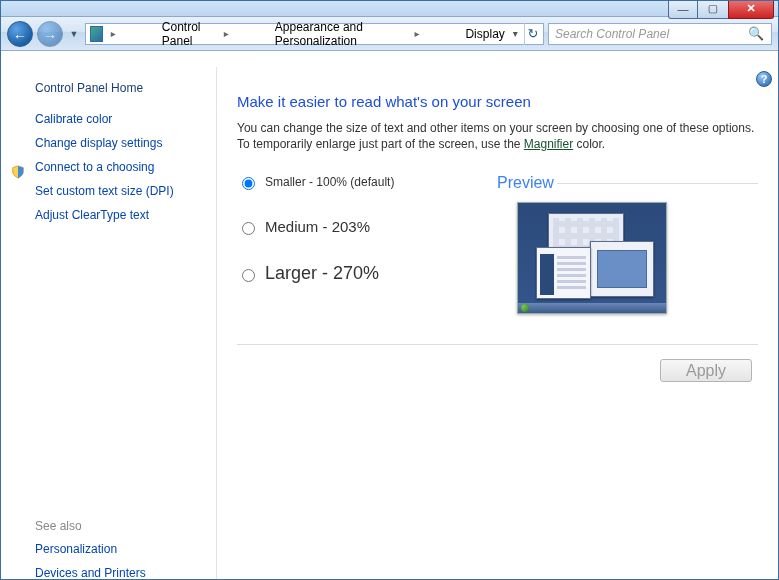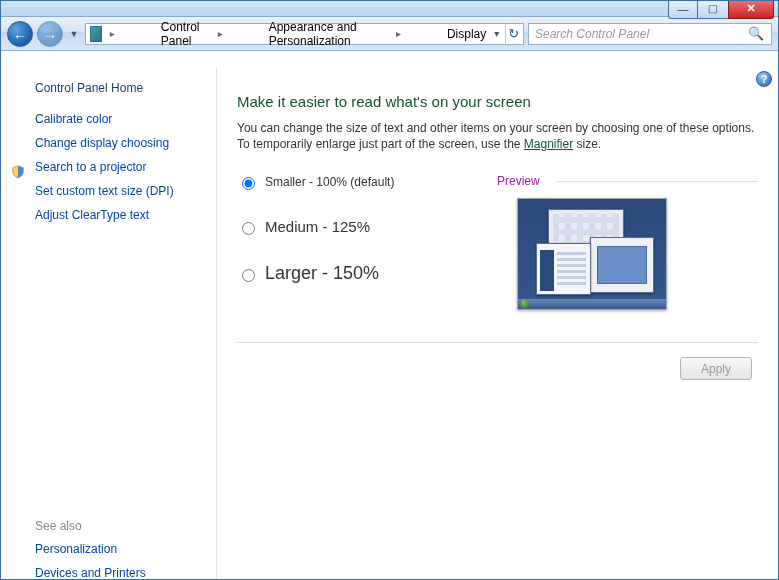--- a/index.html
+++ b/index.html
@@ -87,21 +87,21 @@
   .crumb { padding:0 2px;margin-left:40px; }
   .chev { color:#666; padding:0 4px; font-size:10px;}
   .addrspacer{flex:1;}
   .addr-dd{ color:#555; padding:0 6px; font-size:10px;}
   .refresh {
     width:22px; height:22px; border-left:1px solid #b8cde4;
     display:flex;align-items:center;justify-content:center;
     color:#2a5a8f; font-size:13px;
   }
   .searchbar{
-    width:244px; height:22px; background:#fff; border:1px solid #8faed0;
+    width:224px; height:22px; background:#fff; border:1px solid #8faed0;
     display:flex; align-items:center; justify-content:space-between;
     padding:0 6px; color:#999; font-style:italic;
   }
   .searchbar .mag{ color:#2a6aa8; font-style:normal; font-size:13px;}
   
   .cpbody{ display:flex; height: calc(580px - 16px - 34px - 2px); margin-top: 16px; }
   .sidebar{
     width:215px;
     background:#fff;
     padding:14px 14px 10px 12px;
@@ -125,34 +125,34 @@
   }
   .helpbtn{
     position:absolute; top:4px; right:6px;
     width:16px;height:16px;border-radius:50%;
     background:radial-gradient(circle at 35% 30%, #9cf, #1b5fa6);
     color:#fff; font-size:11px; font-weight:bold;
     display:flex;align-items:center;justify-content:center;
     border:1px solid #2a5a8f;
   }
   h1.maintitle{
-    color:#14532d; font-weight:400; font-size:15px; margin:14px 0 10px 0;
+    color:#1d4ed8; font-weight:400; font-size:15px; margin:14px 0 10px 0;
   }
   .desc{ color:#333; line-height:1.35; margin-bottom:22px;}
   .desc a{ color:#14532d; text-decoration:underline; cursor:pointer;}
   .options-row{ display:flex;justify-content:space-between; }
   .options{ width:260px;}
   .opt{ display:flex; align-items:center; margin-bottom:28px;}
   .opt input{ margin-right:10px;}
   .opt-label{ color:#333;}
   .opt-label.sm{ font-size:12px;}
   .opt-label.md{ font-size:15px;}
   .opt-label.lg{ font-size:18px;}
   .preview-area{ flex:1;}
-  .preview-title{ font-size:12px; color:#a21caf; margin-bottom:10px; padding-right:10px; position:relative;}
+  .preview-title{ font-size:16px; color:#3b82f6; margin-bottom:10px; padding-right:10px; position:relative;}
   .preview-title::after{
     content:""; position:absolute; left:60px; right:0; top:50%; height:1px; background:#ddd;
   }
   .preview-box{
     width:150px;height:112px; margin:8px auto 0 20px;
     border:1px solid #9aa;
     background:linear-gradient(#2b4a7a,#35568c);
     position:relative;
     box-shadow:0 1px 3px rgba(0,0,0,.3);
   }
@@ -165,25 +165,25 @@
     repeating-linear-gradient(90deg,#c5cde0 0 6px,transparent 6px 12px);
     opacity:.5;}
   .win-prev.w2{left:18px;top:44px;width:55px;height:52px;background:#f4f6fb;}
   .win-prev.w2::before{content:"";position:absolute;left:3px;top:6px;width:14px;bottom:3px;background:#2b4a7a;}
   .win-prev.w2::after{content:"";position:absolute;left:20px;top:8px;right:4px;height:3px;background:#c5cde0;box-shadow:0 6px 0 #c5cde0,0 12px 0 #c5cde0,0 18px 0 #c5cde0,0 24px 0 #c5cde0,0 30px 0 #c5cde0;}
   .win-prev.w3{left:72px;top:38px;width:64px;height:56px;background:#eef1f8;}
   .win-prev.w3::before{content:"";position:absolute;left:6px;top:8px;right:6px;bottom:8px;background:#6a8fc7;border:1px solid #4a6b96;}
   hr.sep{border:none;border-top:1px solid #ddd;margin:30px 0 14px 0;}
   .apply-row{ display:flex; justify-content:flex-end; padding-right:6px;}
   .apply-btn{
-    width:72px;height:23px;
+    width:92px;height:23px;
     border:1px solid #b4b4b4;
     background:linear-gradient(#f7f7f7,#e5e5e5);
     color:#9a9a9a;
-    font-size:12px;
+    font-size:16px;
     border-radius:3px;
     display:flex;align-items:center;justify-content:center;
   }
 </style>
 </head>
 <body>
 
 <div class="titlebar">
   <div class="winbuttons">
     <div class="winbtn min">—</div>
@@ -223,52 +223,52 @@
 
 
     <span class="shield" style="top:98px">
       <svg viewBox="0 0 16 16">
           <path d="M8 1 L14 3 V8 C14 12 8 15 8 15 C8 15 2 12 2 8 V3 Z" fill="#ffd24a" stroke="#c07800" stroke-width=".7"></path>
           <path d="M8 1 L14 3 V8 C14 12 8 15 8 15 Z" fill="#3a8edb"></path>
         </svg>
     </span>
     <a>Calibrate color</a>
 
-    <a>Change display choosing</a>
-    <a>Search to a projector</a>
+    <a>Change display settings</a>
+    <a>Connect to a choosing</a>
     <a>Set custom text size (DPI)</a>
     <a>Adjust ClearType text</a>
 
     <div class="seealso">See also</div>
     <a>Personalization</a>
     <a>Devices and Printers</a>
   </div>
 
   <div class="content">
     <div class="helpbtn">?</div>
 
     <h1 class="maintitle">Make it easier to read what's on your screen</h1>
 
     <div class="desc">
-      <span>You can change the size of text and other items on your screen by choosing one of these options. To temporarily enlarge just part of the screen, use the </span><a>Magnifier</a><span> size.</span>
+      <span>You can change the size of text and other items on your screen by choosing one of these options. To temporarily enlarge just part of the screen, use the </span><a>Magnifier</a><span> color.</span>
     </div>
 
     <div class="options-row">
       <div class="options">
         <label class="opt">
           <input type="radio" name="sz" checked="" style="">
           <span class="opt-label sm">Smaller - 100% (default)</span>
         </label>
         <label class="opt">
           <input type="radio" name="sz" style="">
-          <span class="opt-label md">Medium - 125%</span>
+          <span class="opt-label md">Medium - 203%</span>
         </label>
         <label class="opt">
           <input type="radio" name="sz" style="">
-          <span class="opt-label lg">Larger - 150%</span>
+          <span class="opt-label lg">Larger - 270%</span>
         </label>
       </div>
 
       <div class="preview-area">
         <div class="preview-title">Preview</div>
         <div class="preview-box">
           <div class="win-prev w1"></div>
           <div class="win-prev w3"></div>
           <div class="win-prev w2"></div>
           <div class="taskbar-prev"></div>

